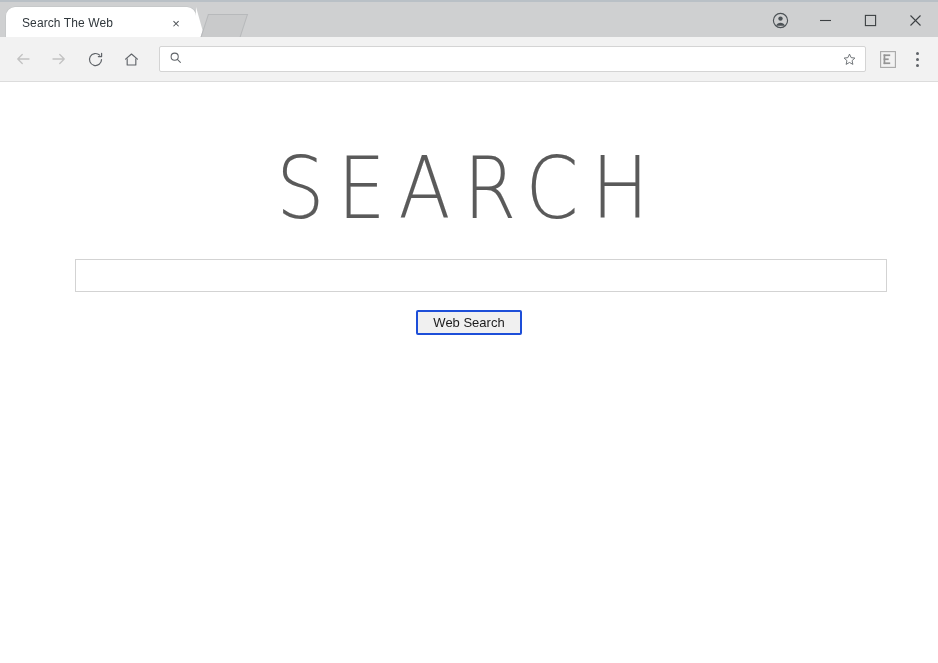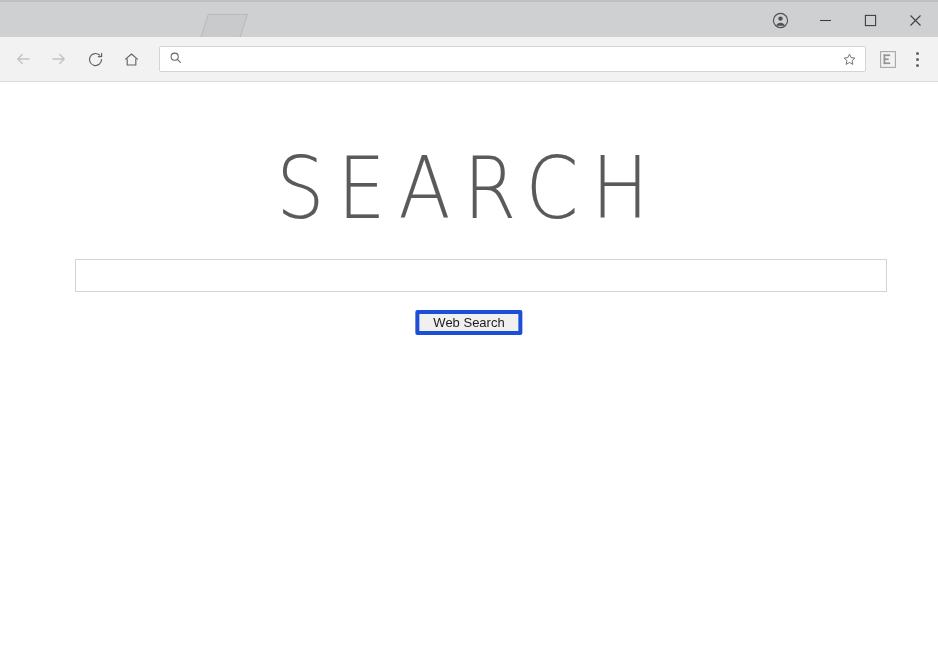--- a/index.html
+++ b/index.html
@@ -243,36 +243,40 @@
   }
 
   #web-search-button {
     position: absolute;
     top: 228px;
     left: 50%;
     transform: translateX(-50%);
     min-width: 106px;
     height: 25px;
     background: #f0f0f0;
-    border: 4px solid #1d4ed8;
+    border: 2px solid #1d4ed8;
     border-radius: 2px;
     font-size: 13px;
     color: #1b1b1b;
     font-family: "Liberation Sans", sans-serif;
     cursor: pointer;
     padding: 0 14px;
   }
 </style>
 </head>
 <body>
 
 <div id="browser-window">
 
   <div id="tabstrip">
 
+    <div id="tab-active">
+      <span id="tab-title">Search The Web</span>
+      <span id="tab-close">×</span>
+    </div>
 
     <div id="new-tab-button">
       <div class="shape"></div>
     </div>
 
     <div id="window-controls">
       <div class="winctl">
         <svg width="17" height="17" viewBox="0 0 24 24" aria-hidden="true">
           <circle cx="12" cy="12" r="10" fill="none" stroke="#4c5256" stroke-width="1.6"></circle>
           <circle cx="12" cy="9.3" r="3.1" fill="#4c5256"></circle>

